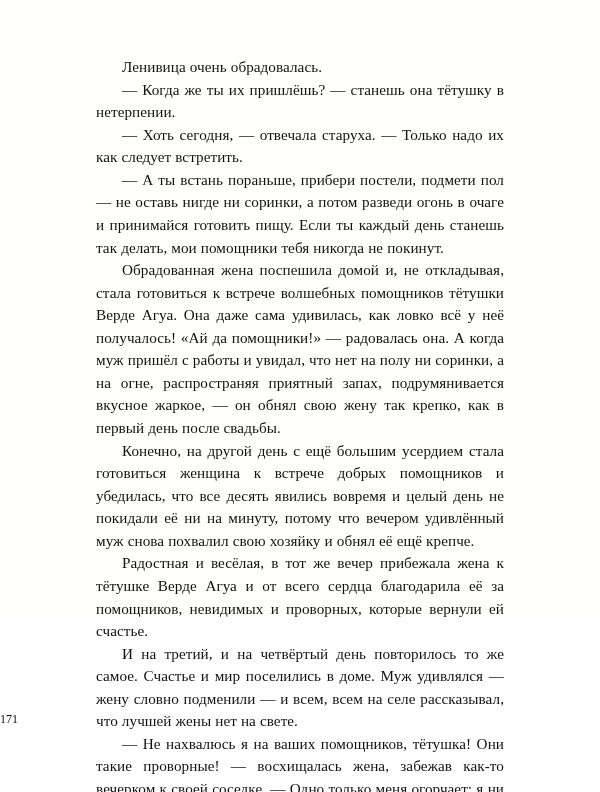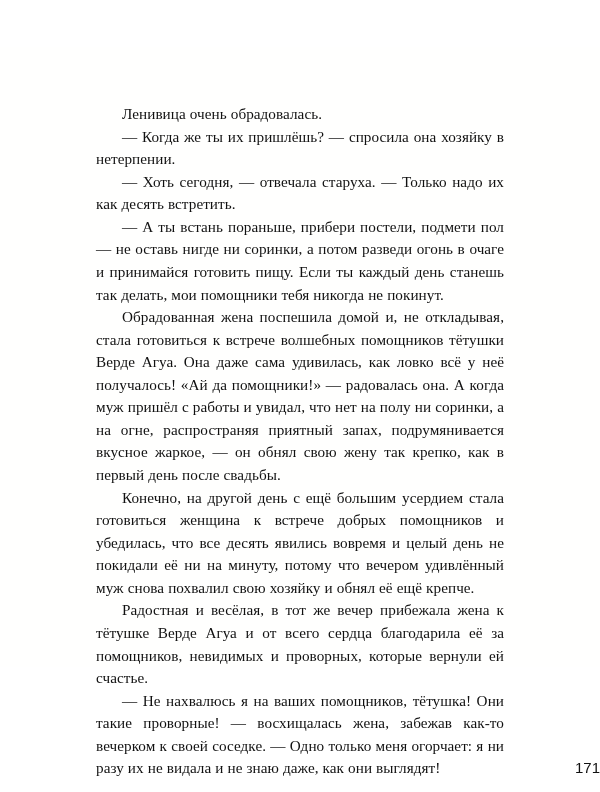--- a/index.html
+++ b/index.html
@@ -15,21 +15,20 @@
     position: relative;
     overflow: hidden;
   }
   .page {
     position: absolute;
     left: 0;
     top: 0;
     width: 600px;
     height: 620px;
     background: #fffffe;
-    margin-top: 47px;
   }
   .text-column {
     position: absolute;
     left: 96px;
     top: 56px;
     width: 408px;
   }
   p.para {
     margin: 0;
     text-align: justify;
@@ -45,34 +44,35 @@
     text-indent: 26px;
   }
   p.dash {
     text-indent: 26px;
   }
   .page-number {
     position: absolute;
     left: 0;
     top: 712px;
     width: 600px;
-    text-align: right;
-    font-size: 15px;
-    font-family: Liberation Sans, sans-serif;
+    text-align: left;
+    font-size: 12px;
+    font-family: Liberation Serif, serif;
     color: #111111;
   }
 </style>
 </head>
 <body>
 
 <div class="page">
   <div class="text-column">
     <p class="para indent">Ленивица очень обрадовалась.</p>
-    <p class="para dash">— Когда же ты их пришлёшь? — спросила она хозяйку в нетерпении.</p>
-    <p class="para dash">— Хоть сегодня, — отвечала старуха. — Только надо их как десять встретить.</p>
+    <p class="para dash">— Когда же ты их пришлёшь? — станешь она тётушку в нетерпении.</p>
+    <p class="para dash">— Хоть сегодня, — отвечала старуха. — Только надо их как следует встретить.</p>
     <p class="para dash">— А ты встань пораньше, прибери постели, подмети пол — не оставь нигде ни соринки, а потом разведи огонь в очаге и принимайся готовить пищу. Если ты каждый день станешь так делать, мои помощники тебя никогда не покинут.</p>
     <p class="para indent">Обрадованная жена поспешила домой и, не откладывая, стала готовиться к встрече волшебных помощников тётушки Верде Агуа. Она даже сама удивилась, как ловко всё у неё получалось! «Ай да помощники!» — радовалась она. А когда муж пришёл с работы и увидал, что нет на полу ни соринки, а на огне, распространяя приятный запах, подрумянивается вкусное жаркое, — он обнял свою жену так крепко, как в первый день после свадьбы.</p>
     <p class="para indent">Конечно, на другой день с ещё большим усердием стала готовиться женщина к встрече добрых помощников и убедилась, что все десять явились вовремя и целый день не покидали её ни на минуту, потому что вечером удивлённый муж снова похвалил свою хозяйку и обнял её ещё крепче.</p>
     <p class="para indent">Радостная и весёлая, в тот же вечер прибежала жена к тётушке Верде Агуа и от всего сердца благодарила её за помощников, невидимых и проворных, которые вернули ей счастье.</p>
+    <p class="para indent">И на третий, и на четвёртый день повторилось то же самое. Счастье и мир поселились в доме. Муж удивлялся — жену словно подменили — и всем, всем на селе рассказывал, что лучшей жены нет на свете.</p>
     <p class="para dash">— Не нахвалюсь я на ваших помощников, тётушка! Они такие проворные! — восхищалась жена, забежав как-то вечерком к своей соседке. — Одно только меня огорчает: я ни разу их не видала и не знаю даже, как они выглядят!</p>
   </div>
   <div class="page-number">171</div>
 </div>
 
 </body></html>

